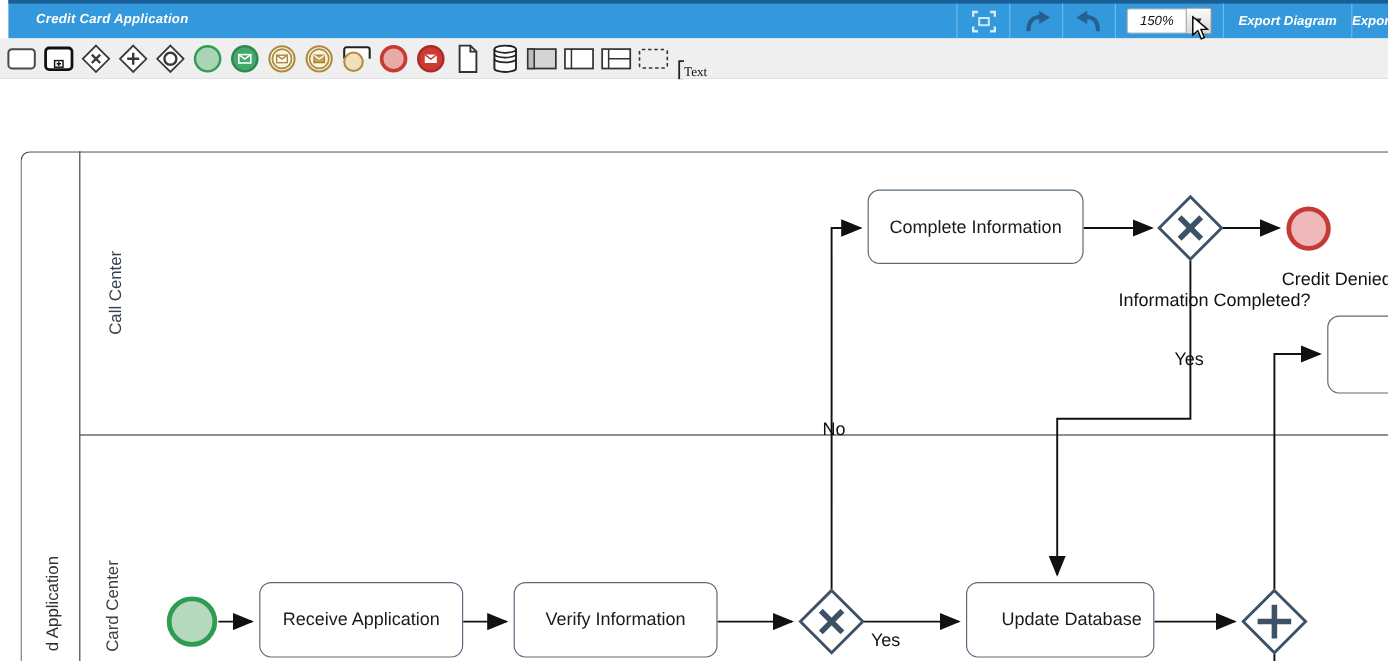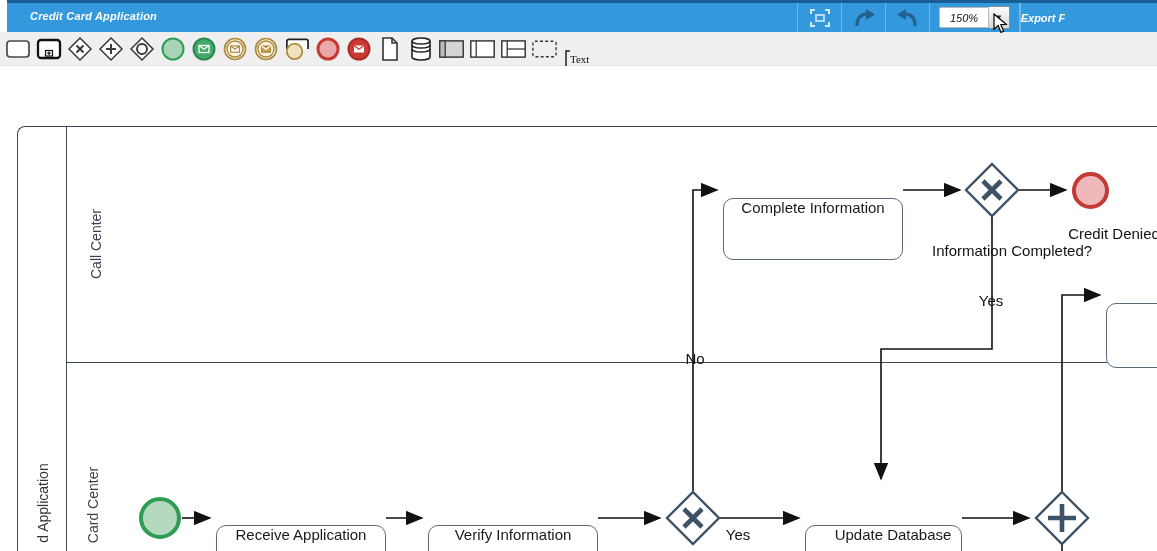--- a/index.html
+++ b/index.html
@@ -35,21 +35,21 @@
   
   .canvas{position:absolute;left:0;top:66px;width:1157px;height:485px;background:#fff;}
   .abs{position:absolute;}
   .pool-border{left:17px;top:60px;width:1140px;height:425px;
     border-left:1.5px solid #3b4957;border-top:1.5px solid #3b4957;border-radius:8px 0 0 0;}
   .band-divider{left:66px;top:60px;width:0;height:425px;border-left:1.4px solid #3b4957;}
   .lane-divider{left:66px;top:296px;width:1091px;height:0;border-top:1.4px solid #3b4957;}
   .rot-label{transform:translate(-50%,-50%) rotate(-90deg);white-space:nowrap;
     color:#38424c;font-size:14px;}
   .task{box-sizing:border-box;background:#ffffff;border:1.6px solid #5a6b7c;border-radius:10px;
-    display:flex;align-items:flex-start;justify-content:center;font-size:15px;color:#1a1a1a;margin-top:40px;}
+    display:flex;align-items:center;justify-content:center;font-size:15px;color:#1a1a1a;}
   .evt{box-sizing:border-box;border-radius:50%;}
   .evt.start{width:42px;height:42px;border:4px solid #2e9c53;background:#b5d9bf;}
   .evt.end{width:37px;height:37px;border:4px solid #c43a36;background:#efb9bb;}
   .flow-label{color:#111;font-size:15px;white-space:nowrap;transform:translate(-50%,-50%);text-align:center;}
   .qlabel{width:120px;line-height:22px;}
   svg.overlay{position:absolute;left:0;top:0;pointer-events:none;}
   .cursor{position:absolute;z-index:50;}
 </style>
 </head>
 <body>
@@ -86,20 +86,23 @@
         </svg>
       </div>
       <div class="tb-sep"></div>
       <div class="zoom-wrap">
         <div class="zoom-box">150%</div>
         <div class="zoom-dd">
           <span>▼</span>
         </div>
       </div>
       <div class="tb-sep"></div>
+      <div class="tb-btn">
+        <span class="tb-label">Export Diagram</span>
+      </div>
       <div class="tb-sep"></div>
       <div class="tb-btn exportF">
         <span class="tb-label">Export F</span>
       </div>
     </div>
   </div>
 
   <svg class="cursor" style="left:993px;top:13px;" width="15" height="21" viewBox="0 0 15 21">
     <path d="M1,1 L1,16.2 L5.2,12.6 L8,19.4 L10.6,18.3 L7.8,11.6 L13.2,11.3 Z" fill="#ffffff" stroke="#000000" stroke-width="1.2"></path>
   </svg>

